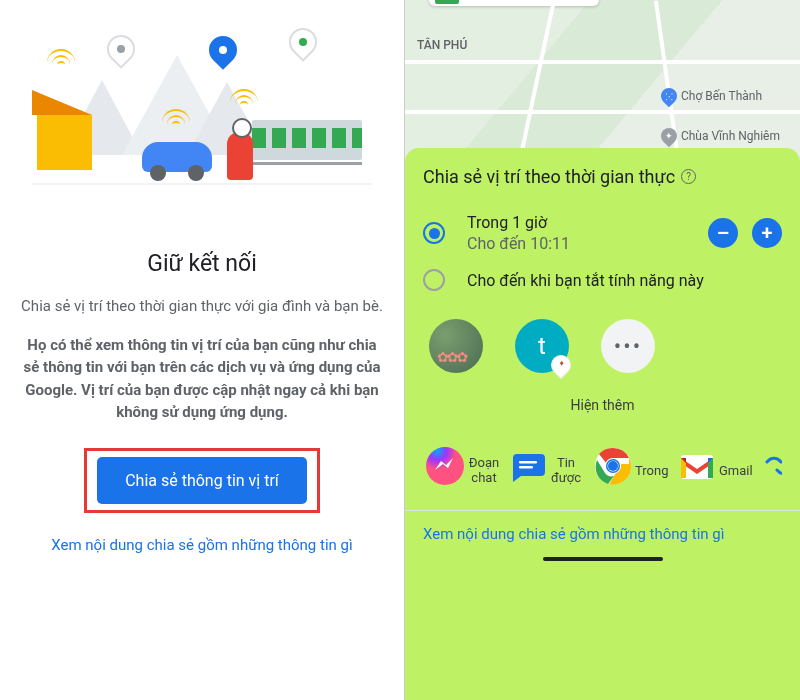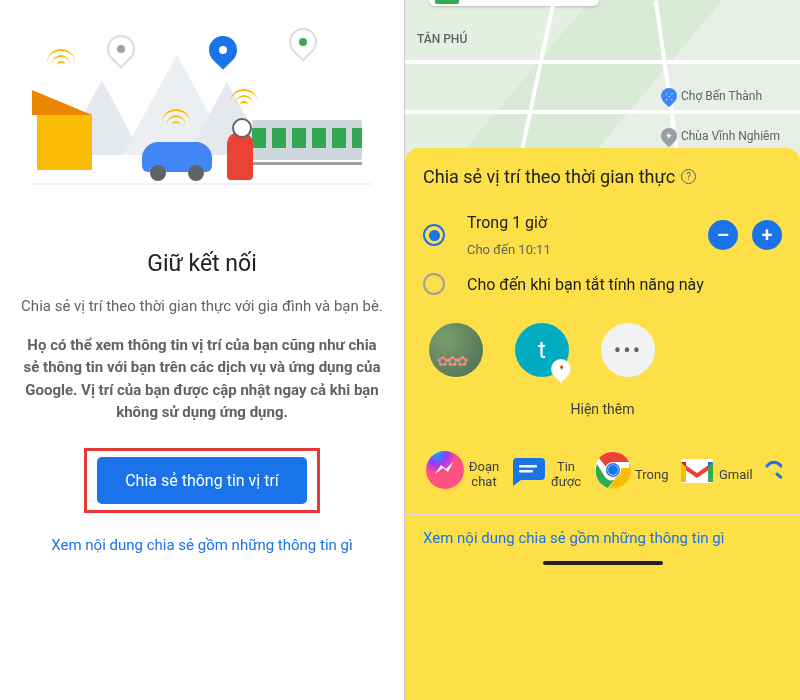--- a/index.html
+++ b/index.html
@@ -50,31 +50,31 @@
 .r2 { width: 4px; height: 160px; left: 260px; transform: rotate(-8deg); }
 .r3 { width: 400px; height: 4px; top: 60px; }
 .r4 { width: 400px; height: 4px; top: 110px; }
 .mlabel { position: absolute; font-size: 12px; color: #5f6368; font-weight: 500; }
 .poi { position: absolute; display: flex; align-items: center; gap: 4px; font-size: 12px; color: #5f6368; }
 .poi-pin { width: 16px; height: 16px; background: #4285f4; border-radius: 50% 50% 50% 0; transform: rotate(-45deg); display: flex; align-items: center; justify-content: center; }
 .poi-pin span { transform: rotate(45deg); color: #fff; font-size: 9px; }
 .search-stub { position: absolute; top: -4px; left: 24px; width: 170px; height: 10px; background: #fff; border-radius: 0 0 6px 6px; box-shadow: 0 1px 3px rgba(0,0,0,.2); }
 .search-stub::before { content: ""; position: absolute; left: 6px; top: 2px; width: 24px; height: 6px; background: #34a853; border-radius: 2px; }
 
-.sheet { flex: 1; background: #fde047; border-radius: 14px 14px 0 0; margin-top: -12px; position: relative; z-index: 2; padding: 18px 18px 16px; display: flex; flex-direction: column; }
+.sheet { flex: 1; background: #bef264; border-radius: 14px 14px 0 0; margin-top: -12px; position: relative; z-index: 2; padding: 18px 18px 16px; display: flex; flex-direction: column; }
 .sheet-title { font-size: 18px; color: #202124; display: flex; align-items: center; gap: 6px; }
 .help { width: 15px; height: 15px; border: 1.4px solid #5f6368; border-radius: 50%; display: inline-flex; align-items: center; justify-content: center; font-size: 10px; color: #5f6368; }
 .opts { margin-top: 18px; }
 .opt { display: flex; align-items: center; gap: 22px; padding: 8px 0; }
 .radio { width: 22px; height: 22px; border: 2px solid #9aa0a6; border-radius: 50%; display: flex; align-items: center; justify-content: center; flex-shrink: 0; }
 .radio.sel { border-color: #1a73e8; }
 .radio.sel::after { content: ""; width: 11px; height: 11px; background: #1a73e8; border-radius: 50%; }
 .opt-txt { flex: 1; }
 .opt-lbl { font-size: 16px; color: #202124; }
-.opt-sub { font-size: 13px; color: #5f6368; margin-top: 10px; }
+.opt-sub { font-size: 16px; color: #5f6368; margin-top: 2px; }
 .ctrls { display: flex; gap: 14px; }
 .circ { width: 30px; height: 30px; border-radius: 50%; display: flex; align-items: center; justify-content: center; color: #fff; font-size: 20px; font-weight: 600; cursor: pointer; }
 .minus { background: #1a73e8; } .plus { background: #1a73e8; }
 .contacts { display: flex; gap: 20px; margin-top: 20px; align-items: flex-start; }
 .contact { display: flex; flex-direction: column; align-items: center; width: 66px; position: relative; }
 .avatar { width: 54px; height: 54px; border-radius: 50%; display: flex; align-items: center; justify-content: center; font-size: 24px; color: #fff; position: relative; }
 .av1 { background: radial-gradient(circle at 30% 30%, #7b9e6f, #4a6b52); }
 .flowers { position: absolute; inset: 0; border-radius: 50%; overflow: hidden; }
 .flowers::before { content: "✿✿✿"; position: absolute; bottom: 8px; left: 8px; font-size: 14px; color: #f28b82; letter-spacing: -2px; }
 .av2 { background: #00acc1; }
@@ -145,21 +145,21 @@
   <div class="link">Xem nội dung chia sẻ gồm những thông tin gì</div>
 </div>
 
 <div class="pane pane-right">
   <div class="map">
     <div class="search-stub"></div>
     <div class="road r1"></div>
       <div class="road r2"></div>
       <div class="road r3"></div>
       <div class="road r4"></div>
-    <div class="mlabel" style="left:12px;top:32px">TÂN PHÚ</div>
+    <div class="mlabel" style="left:12px;top:38px">TÂN PHÚ</div>
     <div class="poi" style="right:38px;top:88px">
       <div class="poi-pin">
           <span>⁙</span>
         </div>
       <span>Chợ Bến Thành</span>
     </div>
     <div class="poi" style="right:20px;top:128px">
       <div class="poi-pin" style="background:#9aa0a6">
           <span>✦</span>
         </div>

